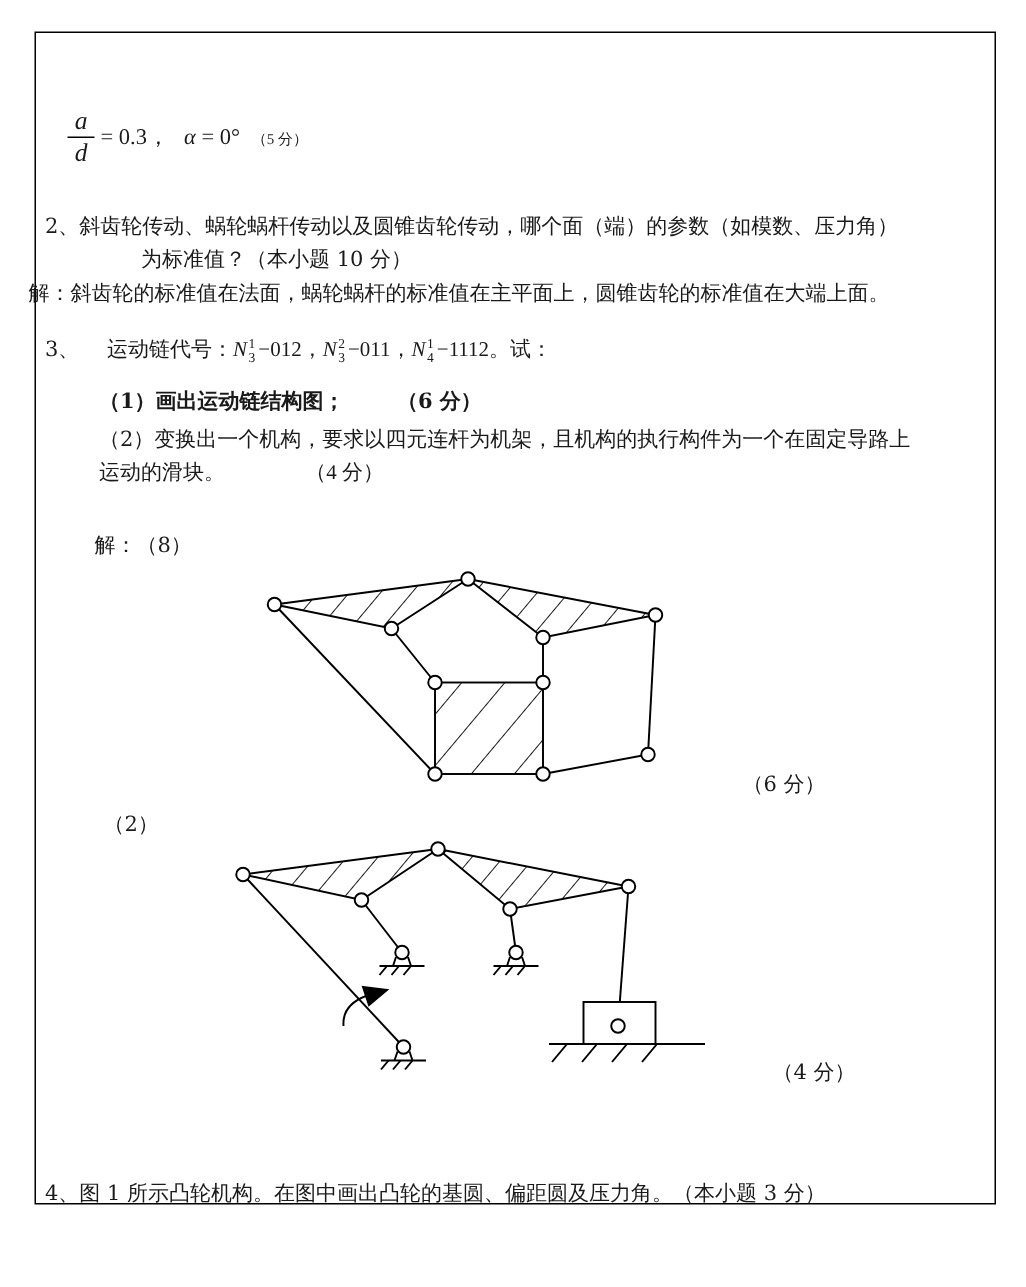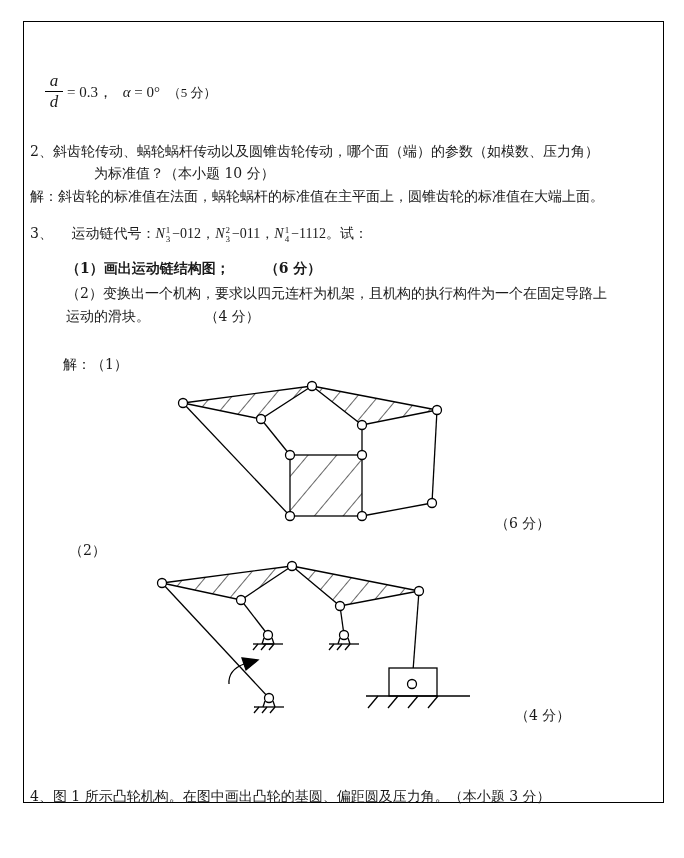--- a/index.html
+++ b/index.html
@@ -26,43 +26,43 @@
 <div class="page-frame"></div>
 
 <div class="frac">
   <span class="num">a</span>
   <span class="bar"></span>
   <span class="den">d</span>
 </div>
 <div class="txt math" style="left:67px; top:83px; font-size:15px;">
   <span>= 0.3，</span>
   <span class="it" style="margin-left:6px;">α</span><span> = 0°</span>
-  <span style="font-size:13px; margin-left:4px;">（5 分）</span>
+  <span style="font-size:10px; margin-left:4px;">（5 分）</span>
 </div>
 
 <div class="txt" style="left:30px; top:142px;text-align:center;">2、斜齿轮传动、蜗轮蜗杆传动以及圆锥齿轮传动，哪个面（端）的参数（如模数、压力角）</div>
 <div class="txt" style="left:50px; top:164px;margin-left:44px;">为标准值？（本小题 10 分）</div>
-<div class="txt" style="left:30px; top:187px;">解：斜齿轮的标准值在法面，蜗轮蜗杆的标准值在主平面上，圆锥齿轮的标准值在大端上面。</div>
+<div class="txt" style="left:19px; top:187px;">解：斜齿轮的标准值在法面，蜗轮蜗杆的标准值在主平面上，圆锥齿轮的标准值在大端上面。</div>
 
 <div class="txt" style="left:30px; top:224px;">
   <span>3、</span>
   <span style="margin-left:14px;">运动链代号：</span><span class="math"><span class="it">N</span><span class="sub-sup"><span>1</span><span>3</span></span><span>−012，</span></span><span class="math"><span class="it">N</span><span class="sub-sup"><span>2</span><span>3</span></span><span>−011，</span></span><span class="math"><span class="it">N</span><span class="sub-sup"><span>1</span><span>4</span></span><span>−1112</span></span><span>。试：</span>
 </div>
 
 <div class="txt" style="left:66px; top:259px;font-weight:bold;">
   <span>（1）画出运动链结构图；</span>
   <span style="margin-left:30px;">（6 分）</span>
 </div>
 <div class="txt" style="left:66px; top:284px;">（2）变换出一个机构，要求以四元连杆为机架，且机构的执行构件为一个在固定导路上</div>
-<div class="txt" style="left:66px; top:307px;">
+<div class="txt" style="left:66px; top:307px;font-family:Liberation Serif, serif;">
   <span>运动的滑块。</span>
   <span style="margin-left:50px;">（4 分）</span>
 </div>
 
-<div class="txt" style="left:63px; top:355px;">解：（1）</div>
+<div class="txt" style="left:63px; top:355px;">解：（8）</div>
 <div class="txt" style="left:495px; top:514px;">（6 分）</div>
 <div class="txt" style="left:69px; top:541px;">（2）</div>
 <div class="txt" style="left:515px; top:706px;">（4 分）</div>
 
 <div class="txt" style="left:30px; top:787px;">4、图 1 所示凸轮机构。在图中画出凸轮的基圆、偏距圆及压力角。（本小题 3 分）</div>
 
 <svg width="684" height="858" viewBox="0 0 684 858">
   <defs>
     <pattern id="hatch" patternUnits="userSpaceOnUse" width="16" height="16" patternTransform="rotate(40)">
       <line x1="0" y1="0" x2="0" y2="16" stroke="#000" stroke-width="1.2"></line>

